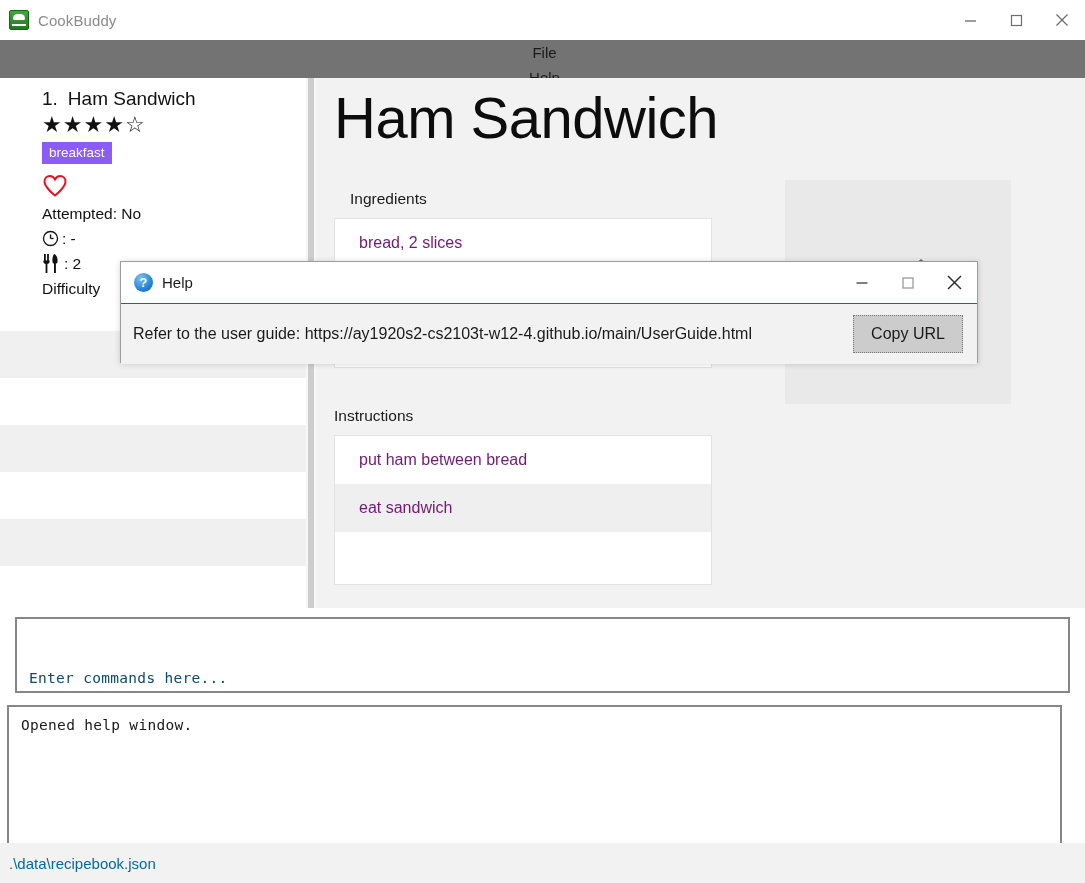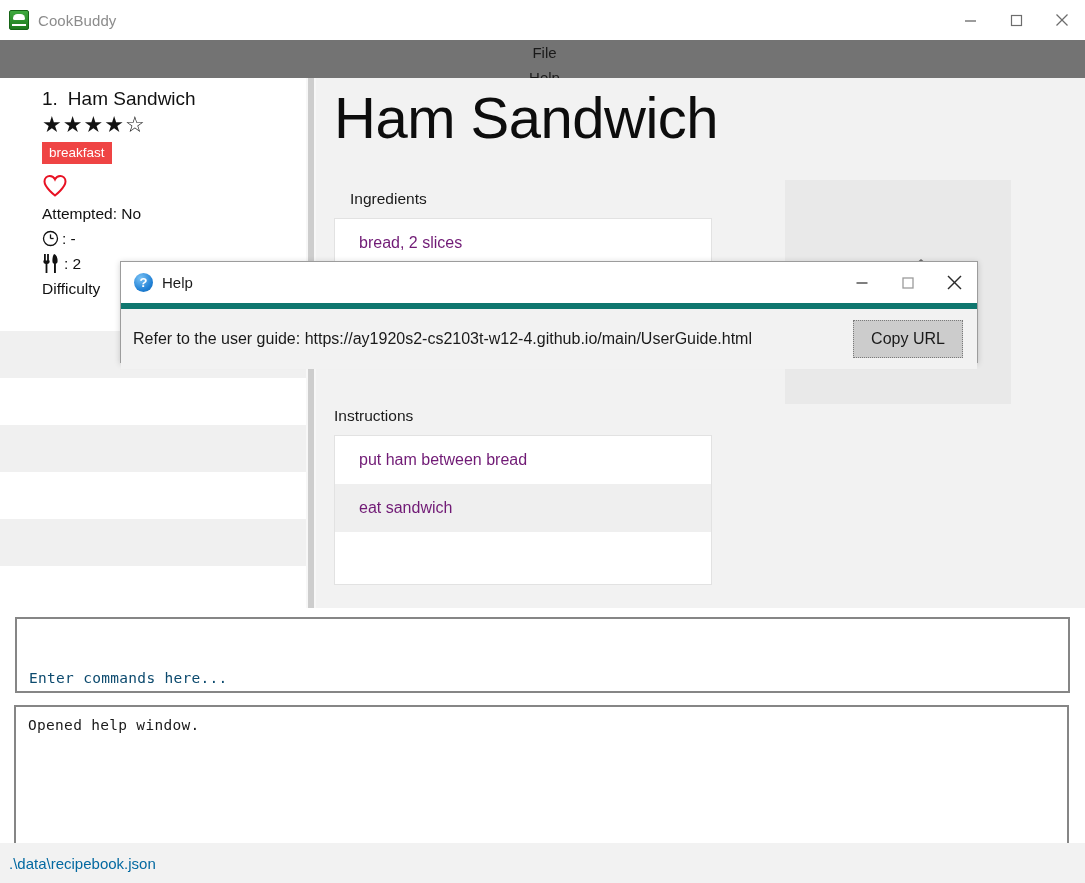--- a/index.html
+++ b/index.html
@@ -120,21 +120,21 @@
   #card-title .idx { margin-right: 10px; }
   #stars {
     font-size: 22px;
     line-height: 26px;
     letter-spacing: 1px;
     color: #111;
   }
   #tag-row { margin-top: 4px; }
   .tag {
     display: inline-block;
-    background: #ef4444;
+    background: #8b5cf6;
     color: #ffffff;
     font-size: 13.5px;
     padding: 3px 7px 4px 7px;
     border-radius: 0;
   }
   #heart {
     margin-top: 10px;
     margin-bottom: 3px;
     height: 24px;
   }
@@ -245,21 +245,21 @@
     left: 15px;
     top: 617px;
     width: 1055px;
     height: 76px;
     background: #ffffff;
     border: 2px solid #868686;
     box-sizing: border-box;
   }
   #result-box {
     position: absolute;
-    left: 14px;
+    left: 7px;
     top: 705px;
     width: 1055px;
     height: 144px;
     background: #ffffff;
     border: 2px solid #868686;
     box-sizing: border-box;
   }
   .mono-text {
     font-family: "DejaVu Sans Mono", "Liberation Mono", monospace;
     font-size: 14.5px;
@@ -318,21 +318,21 @@
   #help-title { font-size: 15px; color: #1a1a1a; }
   #help-wbtns { position: absolute; right: 0; top: 0; height: 41px; display: flex; }
   #help-wbtns .wbtn { width: 46px; height: 41px; }
 
   #help-content {
     height: 60px;
     background: #f2f2f2;
     display: flex;
     align-items: center;
     position: relative;
-    border-top: 6px solid #0f766e;
+    border-top: 1px solid #0f766e;
   }
   #help-message {
     font-size: 16px;
     color: #1a1a1a;
     padding-left: 12px;
     white-space: nowrap;
   }
   #copy-url-button {
     position: absolute;
     right: 14px;

